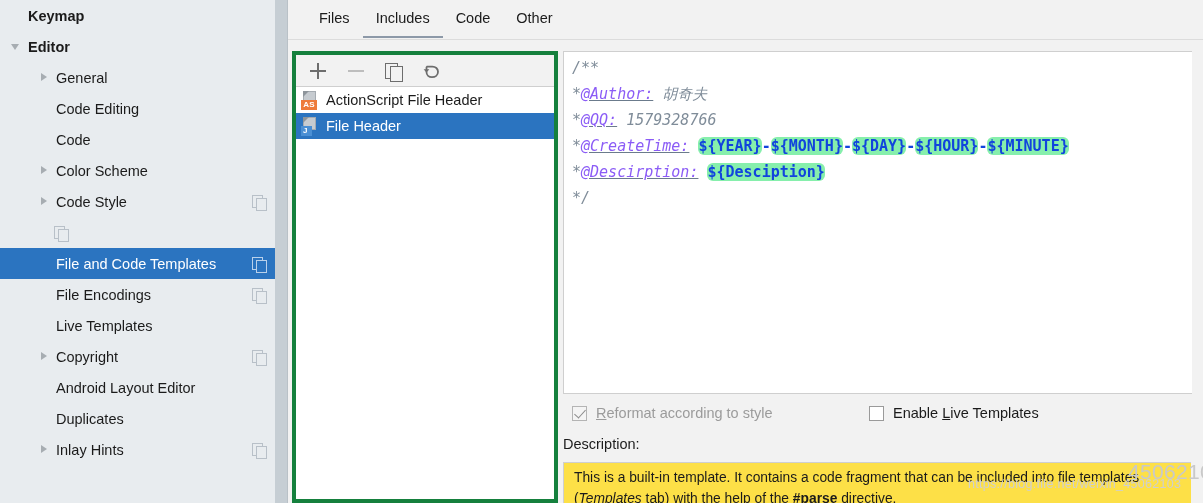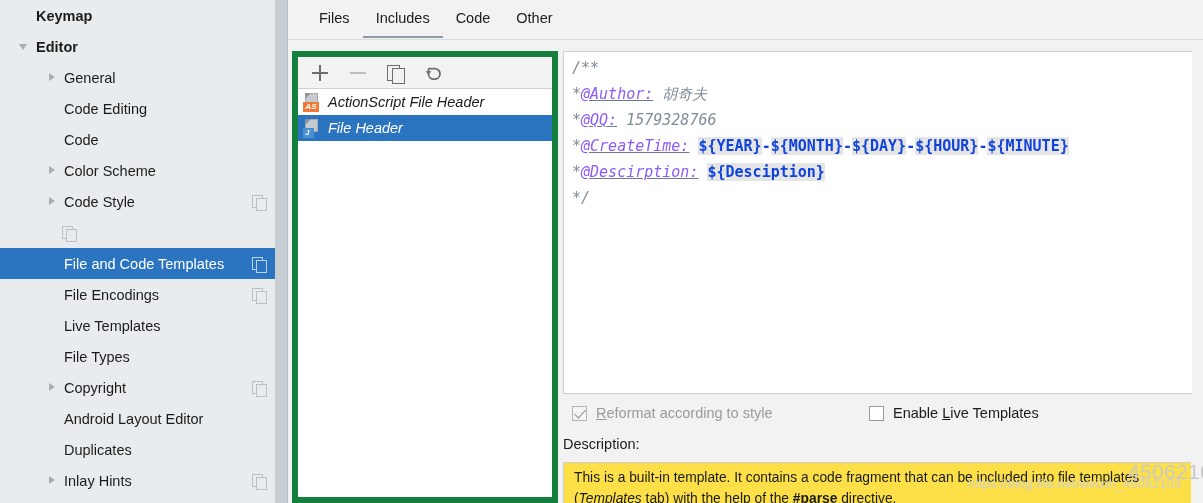--- a/index.html
+++ b/index.html
@@ -23,21 +23,21 @@
     width: 288px; height: 503px;
     background: #e8ecef;
     flex: 0 0 288px;
     overflow: hidden;
   }
   .nav-item {
     position: relative;
     height: 31px;
     display: flex;
     align-items: center;
-    padding-left: 16px;
+    padding-left: 8px;
     color: #1b1b1b;
     font-size: 14.5px;
     white-space: nowrap;
     user-select: none;
   }
   .nav-item.selected {
     background: #2b74c0;
     color: #ffffff;
   }
   .nav-twisty {
@@ -157,24 +157,23 @@
   #tabbar-line {
     position: absolute;
     left: 0; top: 39px;
     width: 915px; height: 1px;
     background: #dcdcdc;
   }
   #list-box {
     position: absolute;
     left: 4px; top: 51px;
     width: 266px; height: 452px;
-    border: 6px solid #15803d;
+    border: 4px solid #15803d;
     background: #ffffff;
     overflow: hidden;
-    font-style: italic;
   }
   #list-toolbar {
     height: 32px;
     background: #f2f2f2;
     border-bottom: 1px solid #cfcfcf;
     display: flex;
     align-items: center;
     padding-left: 10px;
     gap: 14px;
   }
@@ -276,21 +275,22 @@
   .c-tag {
     color: #8b5cf6;
     font-style: italic;
     text-decoration: underline;
     text-decoration-color: #6b7b8c;
   }
   .c-var {
     color: #1144dd;
     font-weight: bold;
     font-style: normal;
-    background: #e5e5e5;
+    background: #86efac;
+    border-radius: 6px;
   }
   .c-dash {
     color: #1144dd;
     font-weight: bold;
     font-style: normal;
   }
 
   
   #chk-row {
     position: absolute;
@@ -421,24 +421,20 @@
           <span class="copy-badge"></span>
         </div>
         <div class="nav-item lvl1">
           <span class="nav-twisty"></span>
           <span class="nav-label">File Encodings</span>
           <span class="copy-badge"></span>
         </div>
         <div class="nav-item lvl1">
           <span class="nav-twisty"></span>
           <span class="nav-label">Live Templates</span>
-        </div>
-        <div class="nav-item lvl1">
-          <span class="nav-twisty"></span>
-          <span class="nav-label">File Types</span>
         </div>
         <div class="nav-item lvl1">
           <span class="nav-twisty right"></span>
           <span class="nav-label">Copyright</span>
           <span class="copy-badge"></span>
         </div>
         <div class="nav-item lvl1">
           <span class="nav-twisty"></span>
           <span class="nav-label">Android Layout Editor</span>
         </div>

